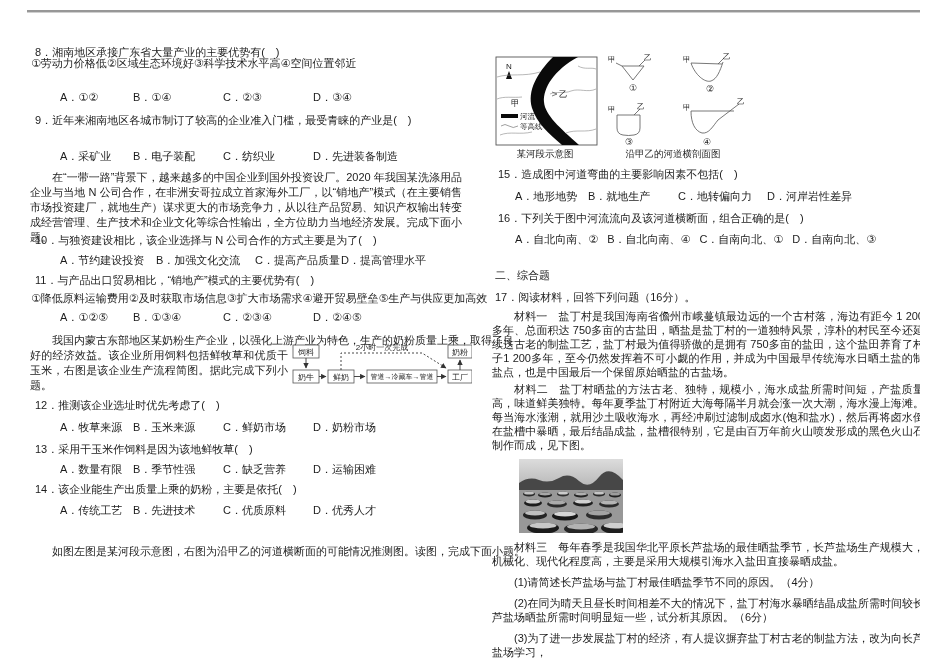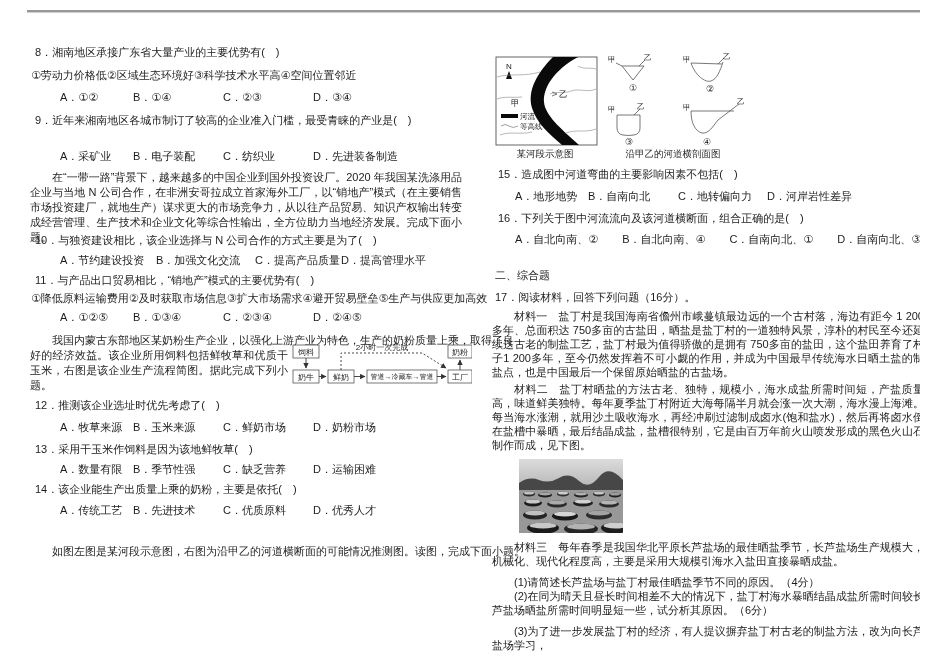--- a/index.html
+++ b/index.html
@@ -7,37 +7,37 @@
         font-family:"Liberation Sans","DejaVu Sans",sans-serif;color:#1c1c1c;}
   .toprule{position:absolute;left:27px;top:10px;width:896px;height:2px;background:#979797;border-bottom:1px solid #cfcfcf;}
   .col{position:absolute;top:0;font-size:11px;line-height:15px;}
   #colL{left:30px;width:432px;height:658px;}
   #colR{left:492px;width:432px;height:658px;}
   .blk{position:absolute;left:0;right:0;}
   .stem{padding-left:5px;white-space:nowrap;}
   .pre{padding-left:1px;white-space:nowrap;}
   .opts{display:grid;grid-template-columns:73px 90px 90px 1fr;padding-left:30px;white-space:nowrap;}
   .opts.q10{grid-template-columns:96px 99px 86px 1fr;}
-  .opts.flexrow{display:flex;gap:24px;padding-left:23px;}
+  .opts.flexrow{display:flex;gap:9px;padding-left:23px;}
   .optsR{display:grid;grid-template-columns:73px 90px 89px 1fr;padding-left:23px;white-space:nowrap;}
   .para{text-align:justify;text-indent:2em;}
   .flow{position:relative;}
   .rflow > div{line-height:14px;}
   svg text{fill:#1c1c1c;}
   .nowrap{white-space:nowrap;}
 </style>
 </head>
 <body>
 
 <div id="page">
   <div class="toprule"></div>
 
   <div id="colL" class="col">
     <div class="blk stem" style="top:45px"><span>8．</span><span>湘南地区承接广东省大量产业的主要优势有(　)</span></div>
-    <div class="blk pre" style="top:68px">①劳动力价格低②区域生态环境好③科学技术水平高④空间位置邻近</div>
+    <div class="blk pre" style="top:56px">①劳动力价格低②区域生态环境好③科学技术水平高④空间位置邻近</div>
     <div class="blk opts" style="top:90px">
       <span>A．①②</span>
         <span>B．①④</span>
         <span>C．②③</span>
         <span>D．③④</span>
     </div>
 
     <div class="blk stem" style="top:113px"><span>9．</span><span>近年来湘南地区各城市制订了较高的企业准入门槛，最受青睐的产业是(　)</span></div>
     <div class="blk opts" style="top:149px">
       <span>A．采矿业</span>
@@ -197,21 +197,21 @@
         <path d="M199,58 C 199,70 203,78 210,80 C 217,81 221,73 226,67 L 247,51"></path>
         <text x="245" y="51" font-size="7.5" stroke="none" fill="#1c1c1c">乙</text>
         <text x="215" y="92" font-size="9" text-anchor="middle" stroke="none" fill="#1c1c1c">④</text>
       </g>
       <text x="181" y="104" font-size="9.5" text-anchor="middle">沿甲乙的河道横剖面图</text>
     </svg>
 
     <div class="blk stem" style="top:167px;padding-left:6px"><span>15．</span><span>造成图中河道弯曲的主要影响因素不包括(　)</span></div>
     <div class="blk optsR" style="top:189px">
       <span>A．地形地势</span>
-        <span>B．自南向北</span>
+        <span>B．就地生产</span>
         <span>C．地转偏向力</span>
         <span>D．河岸岩性差异</span>
     </div>
 
     <div class="blk stem" style="top:211px;padding-left:6px"><span>16．</span><span>下列关于图中河流流向及该河道横断面，组合正确的是(　)</span></div>
     <div class="blk opts flexrow" style="top:232px">
       <span>A．自北向南、②</span>
         <span>B．自北向南、④</span>
         <span>C．自南向北、①</span>
         <span>D．自南向北、③</span>
@@ -264,17 +264,17 @@
             <ellipse cx="24" cy="66.5" rx="13.5" ry="3" fill="#c8c8c8"></ellipse>
           <ellipse cx="62" cy="70" rx="17" ry="5.5" fill="#262626"></ellipse>
             <ellipse cx="62" cy="67.5" rx="14" ry="3" fill="#b2b2b2"></ellipse>
           <ellipse cx="96" cy="69" rx="14" ry="5.5" fill="#1e1e1e"></ellipse>
             <ellipse cx="96" cy="66.5" rx="11.5" ry="3" fill="#cfcfcf"></ellipse>
         </g>
       </svg>
 
       <div class="para">材料三　每年春季是我国华北平原长芦盐场的最佳晒盐季节，长芦盐场生产规模大，机械化、现代化程度高，主要是采用大规模引海水入盐田直接暴晒成盐。</div>
       <div class="para" style="margin-top:7px">(1)请简述长芦盐场与盐丁村最佳晒盐季节不同的原因。（4分）</div>
-      <div class="para" style="">(2)在同为晴天且昼长时间相差不大的情况下，盐丁村海水暴晒结晶成盐所需时间较长芦盐场晒盐所需时间明显短一些，试分析其原因。（6分）</div>
+      <div class="para" style="margin-top:7px">(2)在同为晴天且昼长时间相差不大的情况下，盐丁村海水暴晒结晶成盐所需时间较长芦盐场晒盐所需时间明显短一些，试分析其原因。（6分）</div>
       <div class="para" style="margin-top:7px">(3)为了进一步发展盐丁村的经济，有人提议摒弃盐丁村古老的制盐方法，改为向长芦盐场学习，</div>
     </div>
   </div>
 </div>
 
 </body></html>

